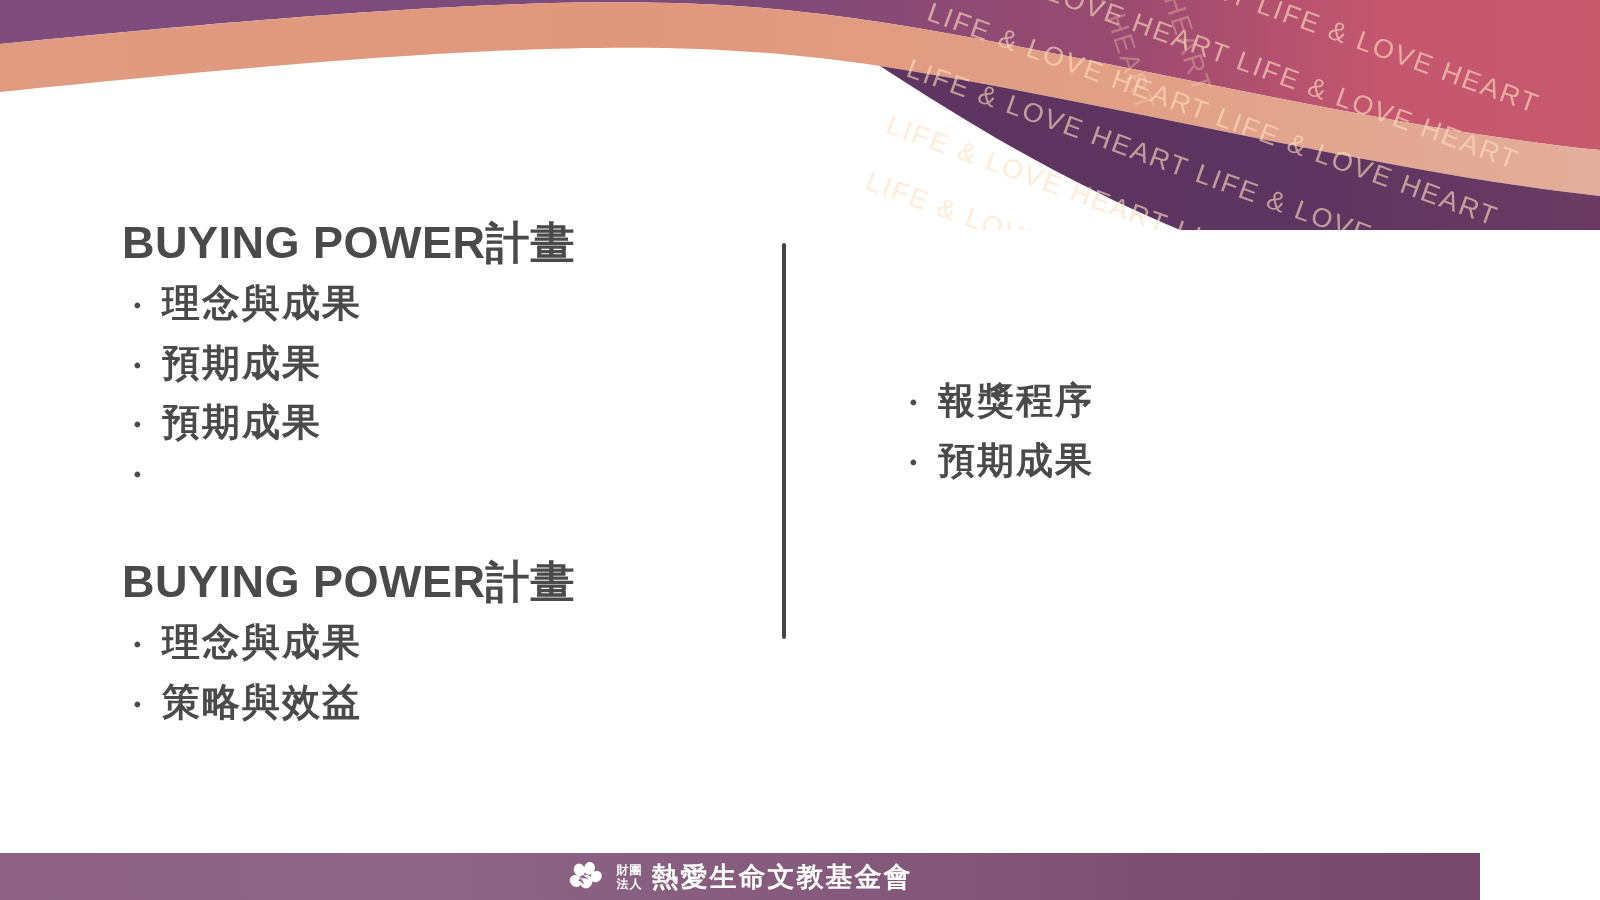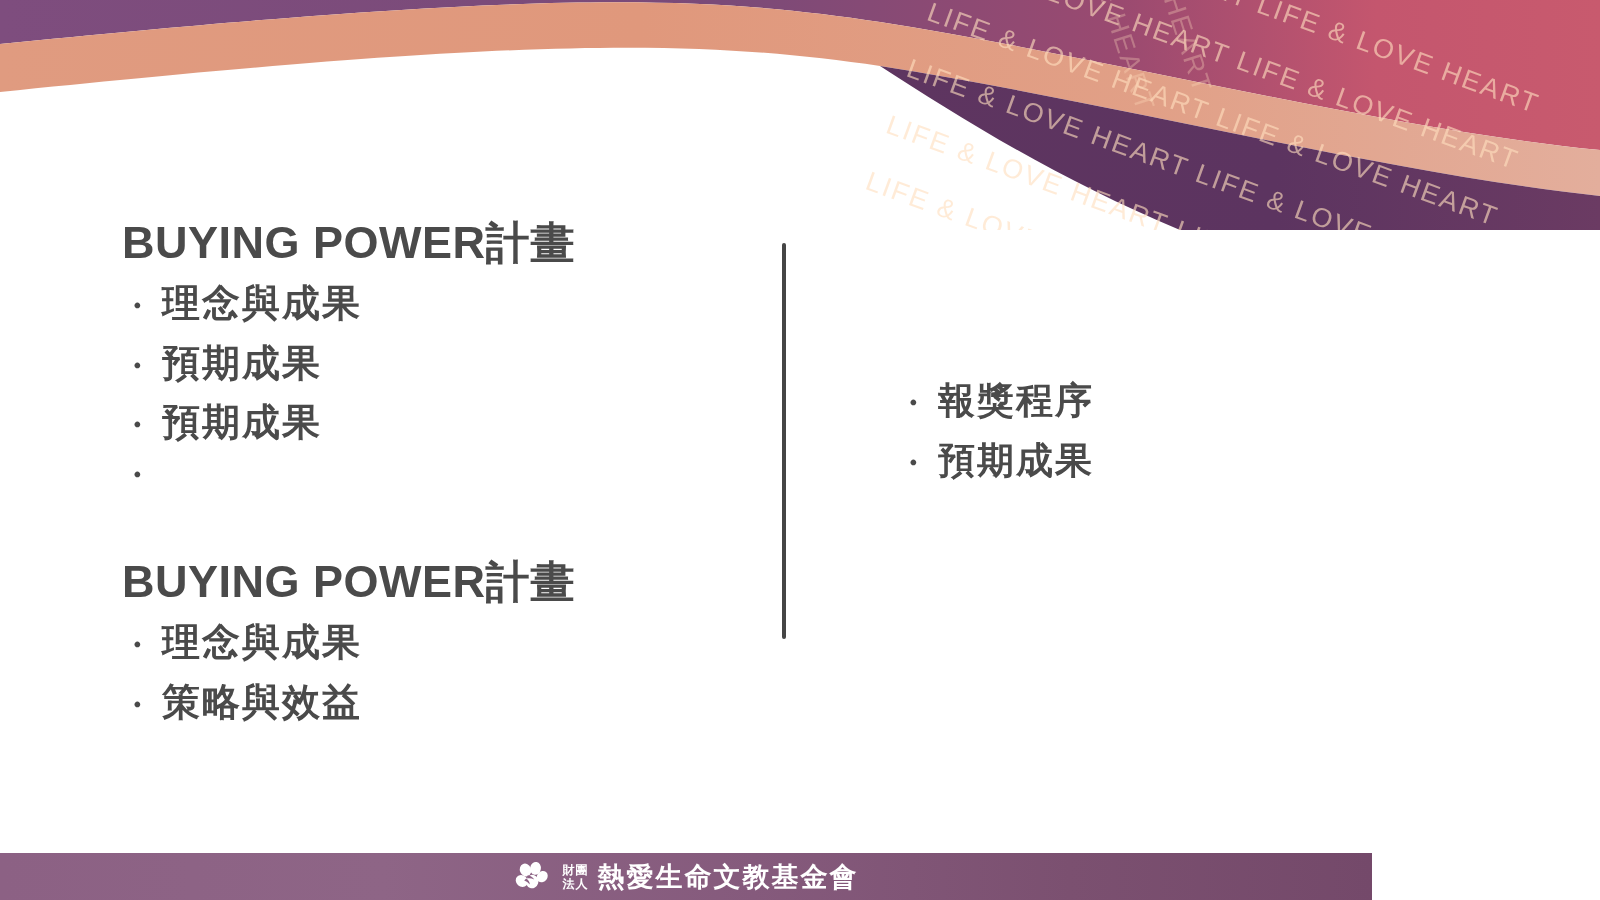--- a/index.html
+++ b/index.html
@@ -153,21 +153,21 @@
     height: 396px;
     background: #454545;
     border-radius: 2px;
   }
 
   
   .footer {
     position: absolute;
     left: 0;
     bottom: 0;
-    width: 1372px;
+    width: 1480px;
     height: 47px;
     background: linear-gradient(90deg, #8c6184 0%, #8e6586 28%, #855a7c 55%, #7b5070 78%, #74496a 100%);
     display: flex;
     justify-content: center;
   }
   .footer-inner {
     display: flex;
     align-items: center;
     gap: 9px;
   }

